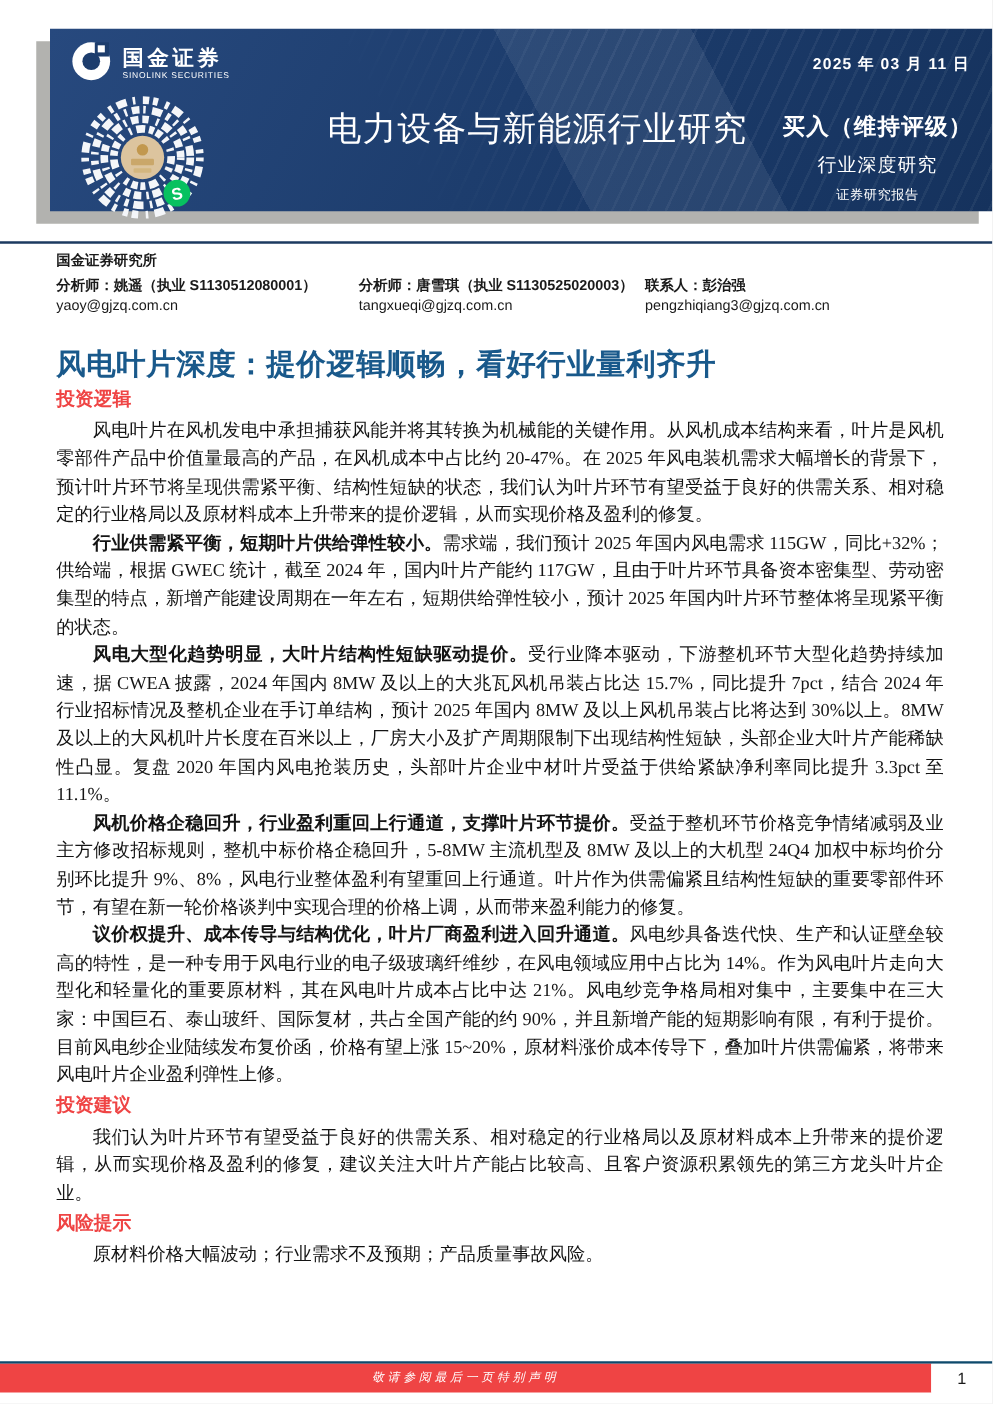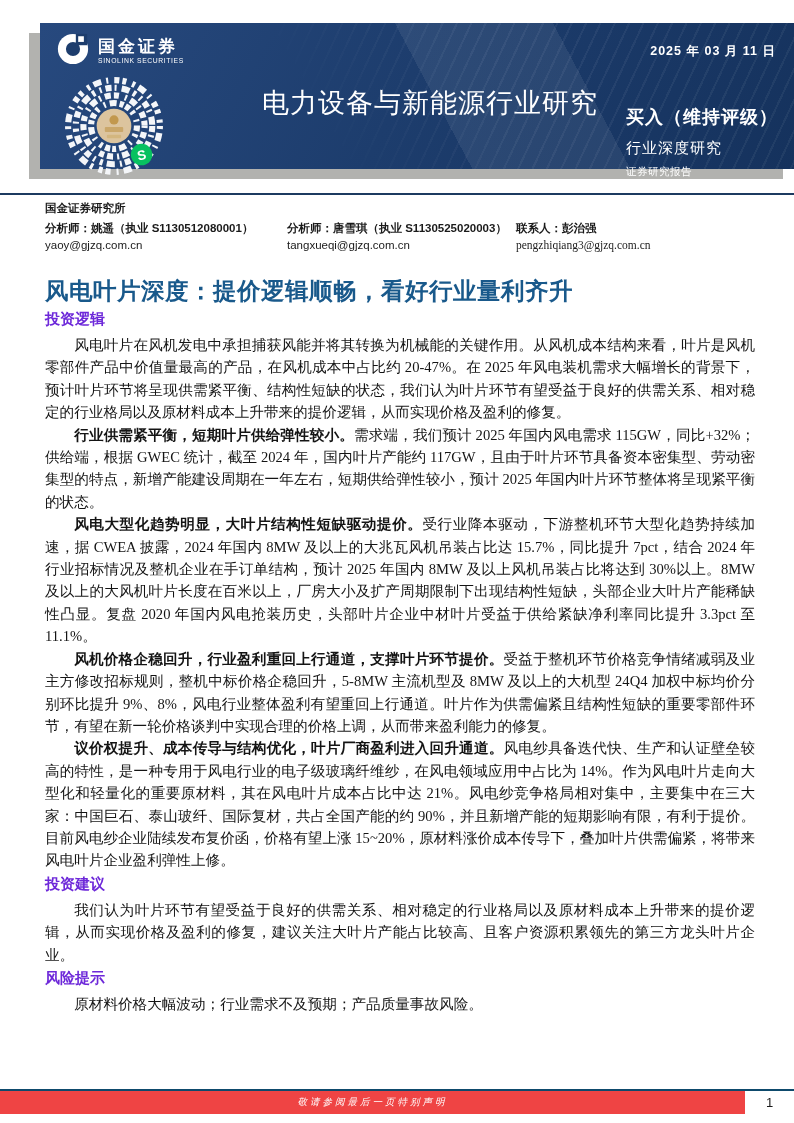--- a/index.html
+++ b/index.html
@@ -29,40 +29,40 @@
   }
   .brand { position:absolute; left:16px; top:9px; display:flex; align-items:center; gap:8px; z-index:2; }
   .brand-cn { color:#fff; font-size:17px; font-weight:bold; letter-spacing:3px; line-height:18px; }
   .brand-en { color:#fff; font-size:6.8px; letter-spacing:0.6px; line-height:9px; }
   .hdr-date { position:absolute; right:18px; top:20px; color:#fff; font-size:12.5px; font-weight:bold; letter-spacing:1px; z-index:2; }
   .qr { position:absolute; left:23px; top:52px; width:102px; height:102px; z-index:2; }
   .hdr-title {
     position:absolute; left:170px; top:62px; width:440px; text-align:center;
     color:#fff; font-size:27px; font-weight:normal; letter-spacing:1px; z-index:2;
   }
-  .hdr-right { position:absolute; right:16px; top:82px; text-align:left; color:#fff; z-index:2; }
+  .hdr-right { position:absolute; right:16px; top:66px; text-align:center; color:#fff; z-index:2; }
   .hdr-rating { font-size:18px; font-weight:bold; letter-spacing:1px; }
   .hdr-rtype  { font-size:15px; font-weight:normal; margin-top:10px; letter-spacing:1px; }
   .hdr-rtag   { font-size:10.5px; margin-top:7px; letter-spacing:0.5px; }
 
   .divider { position:absolute; top:193px; left:0; width:794px; height:2px; background:#1c3a60; }
 
   
   .content { position:absolute; top:201px; left:45px; width:710px; }
   .institute { font-size:11.5px; font-weight:bold; color:#1a1a1a; }
   .analyst-row { display:flex; margin-top:5px; font-size:11.5px; font-weight:bold; color:#1a1a1a; }
   .email-row   { display:flex; margin-top:3px; font-size:11.5px; color:#1a1a1a; }
-  .col-a { width:242px; } .col-b { width:229px; } .col-c { flex:1;font-family:Liberation Serif, serif; }
+  .col-a { width:242px; } .col-b { width:229px; } .col-c { flex:1; }
 
   
   .doc-title {
     color:#19598b; font-size:23.5px; font-weight:bold;
     margin:24px 0 1px; letter-spacing:0.5px;
   }
-  .sec-heading { color:#6d28d9; font-size:15px; font-weight:bold; margin:3px 0 5px; }
+  .sec-heading { color:#ef4444; font-size:15px; font-weight:bold; margin:3px 0 5px; }
   .para {
     font-family:"Liberation Serif", serif;
     font-size:14.6px; line-height:22.4px; text-align:justify;
     text-indent:2em; color:#141414;
   }
   .para b { font-weight:bold; }
 
   
   .ftr { position:absolute; left:0; right:0; bottom:9px; height:25px; display:flex; border-top:2px solid #0e4a6c; }
   .ftr-bar { flex:1; background:#ef4444; display:flex; align-items:center; justify-content:center; }

